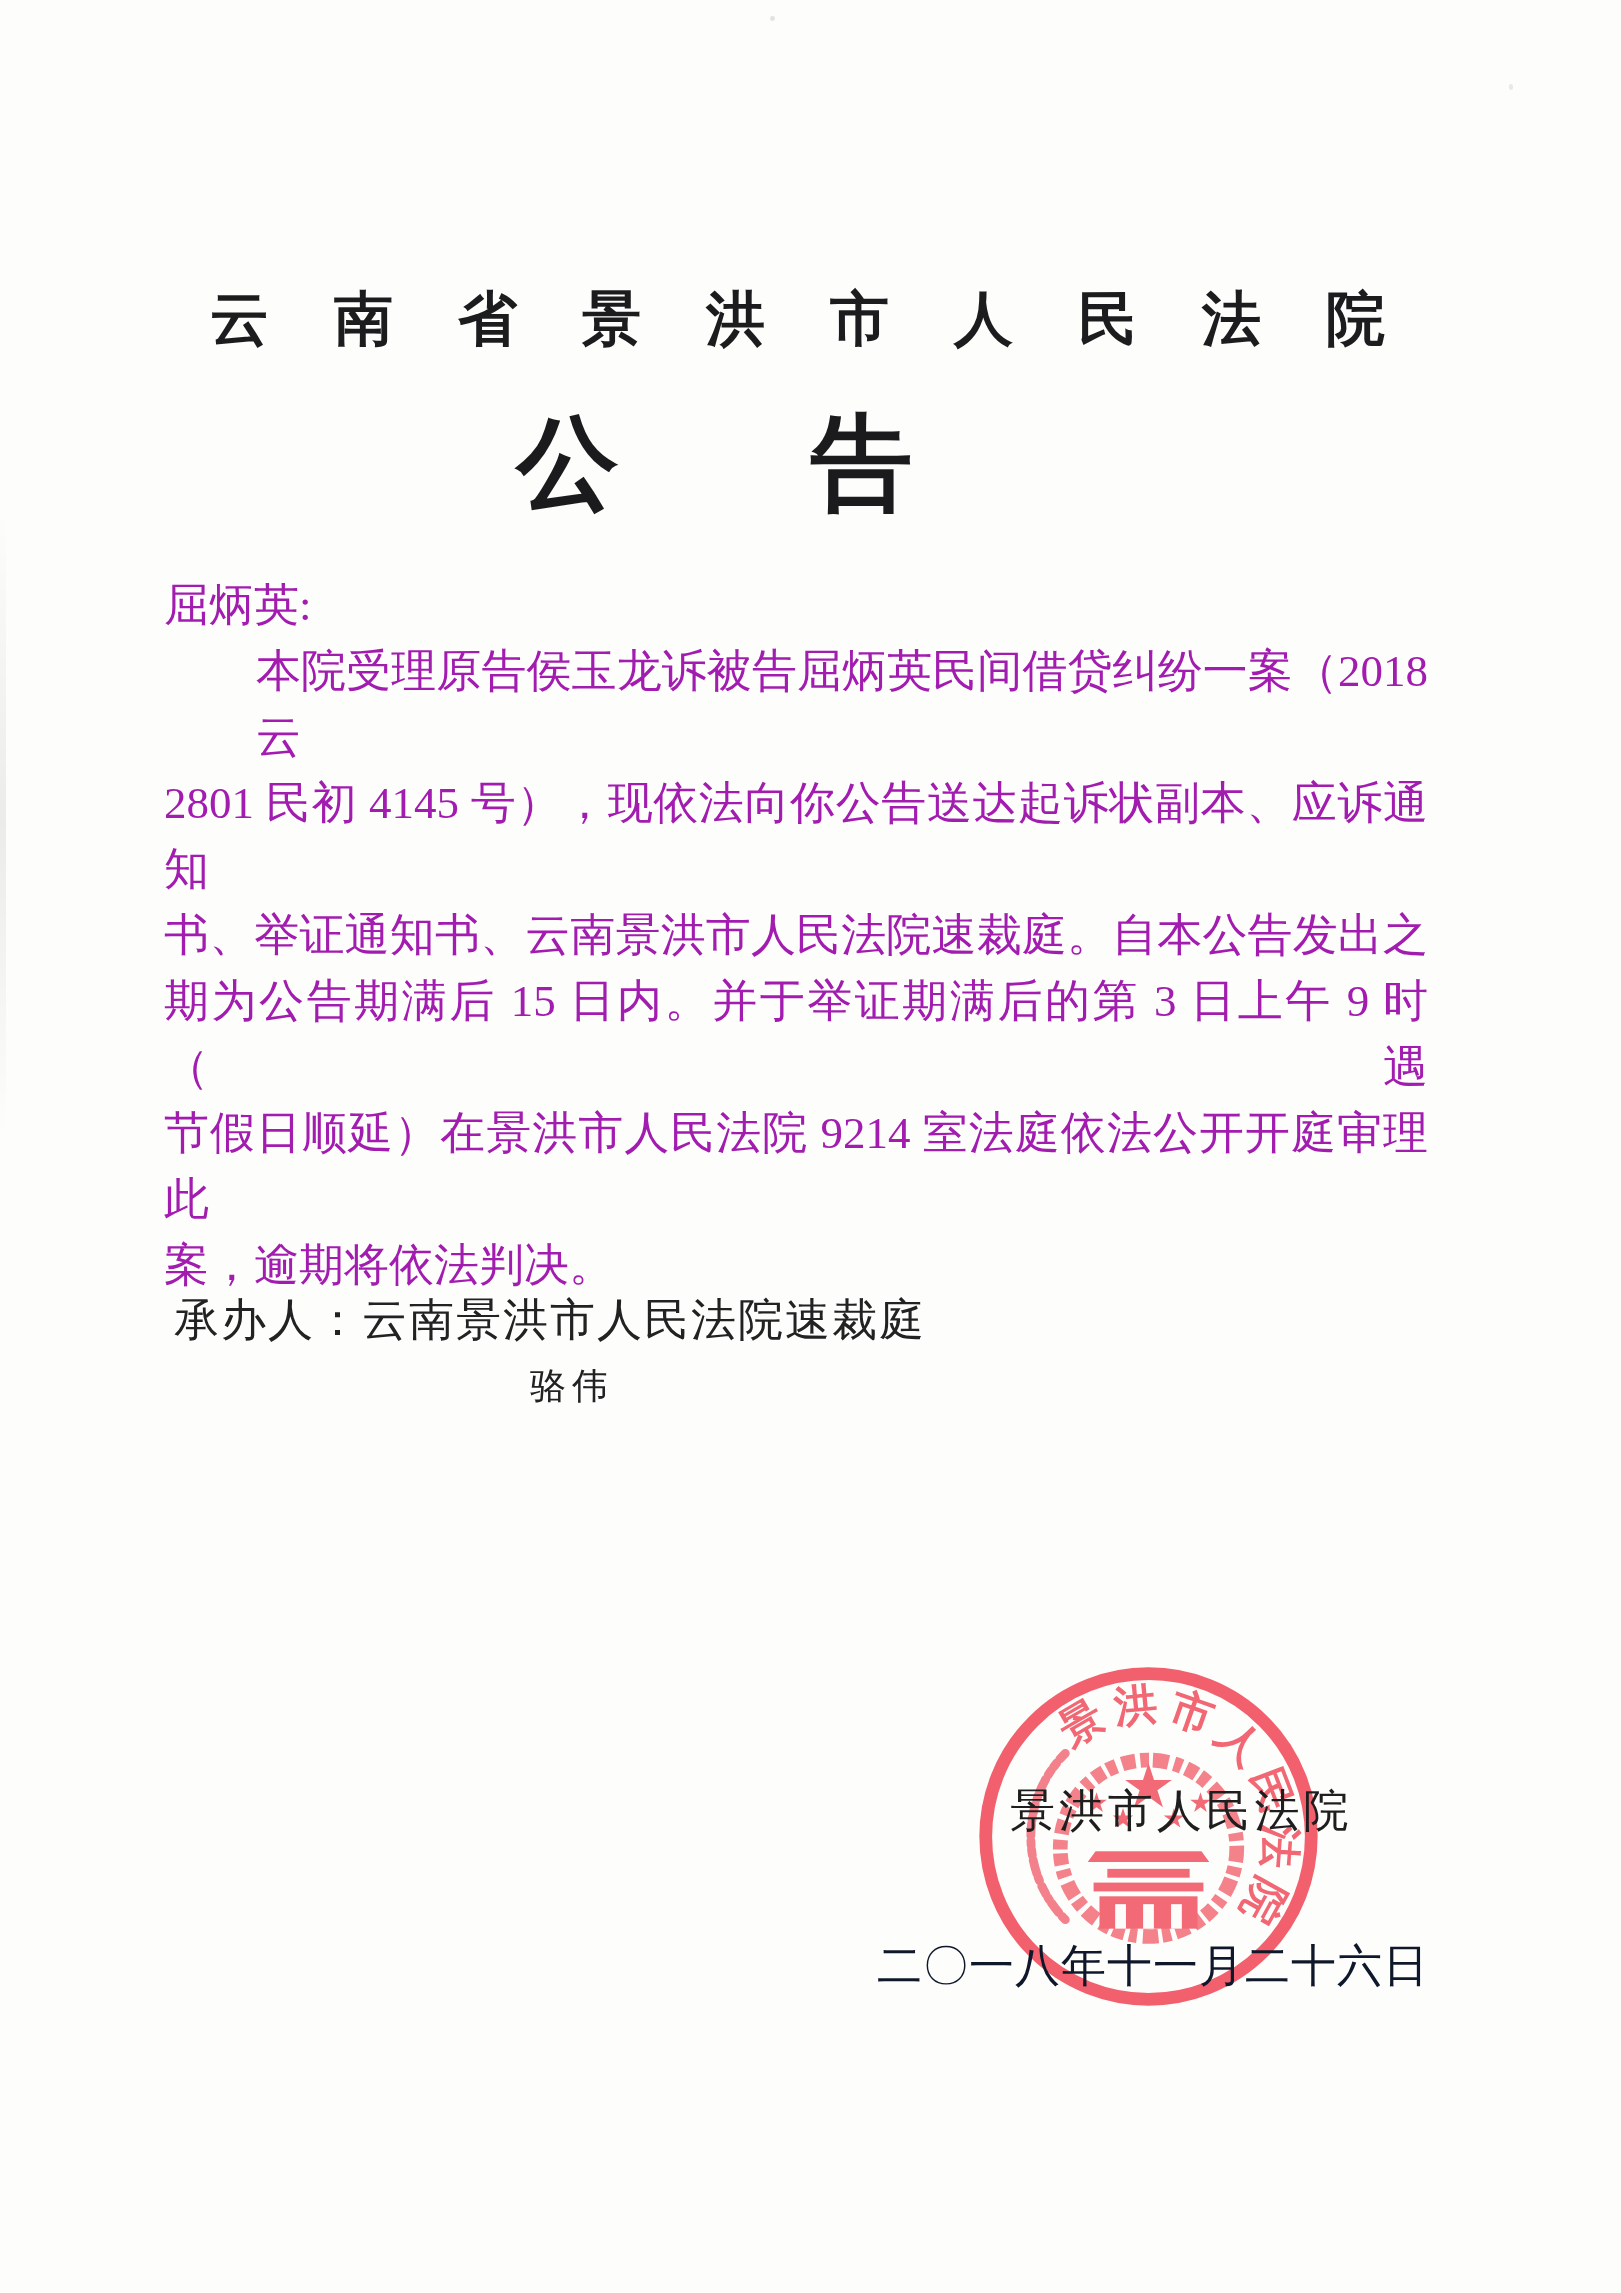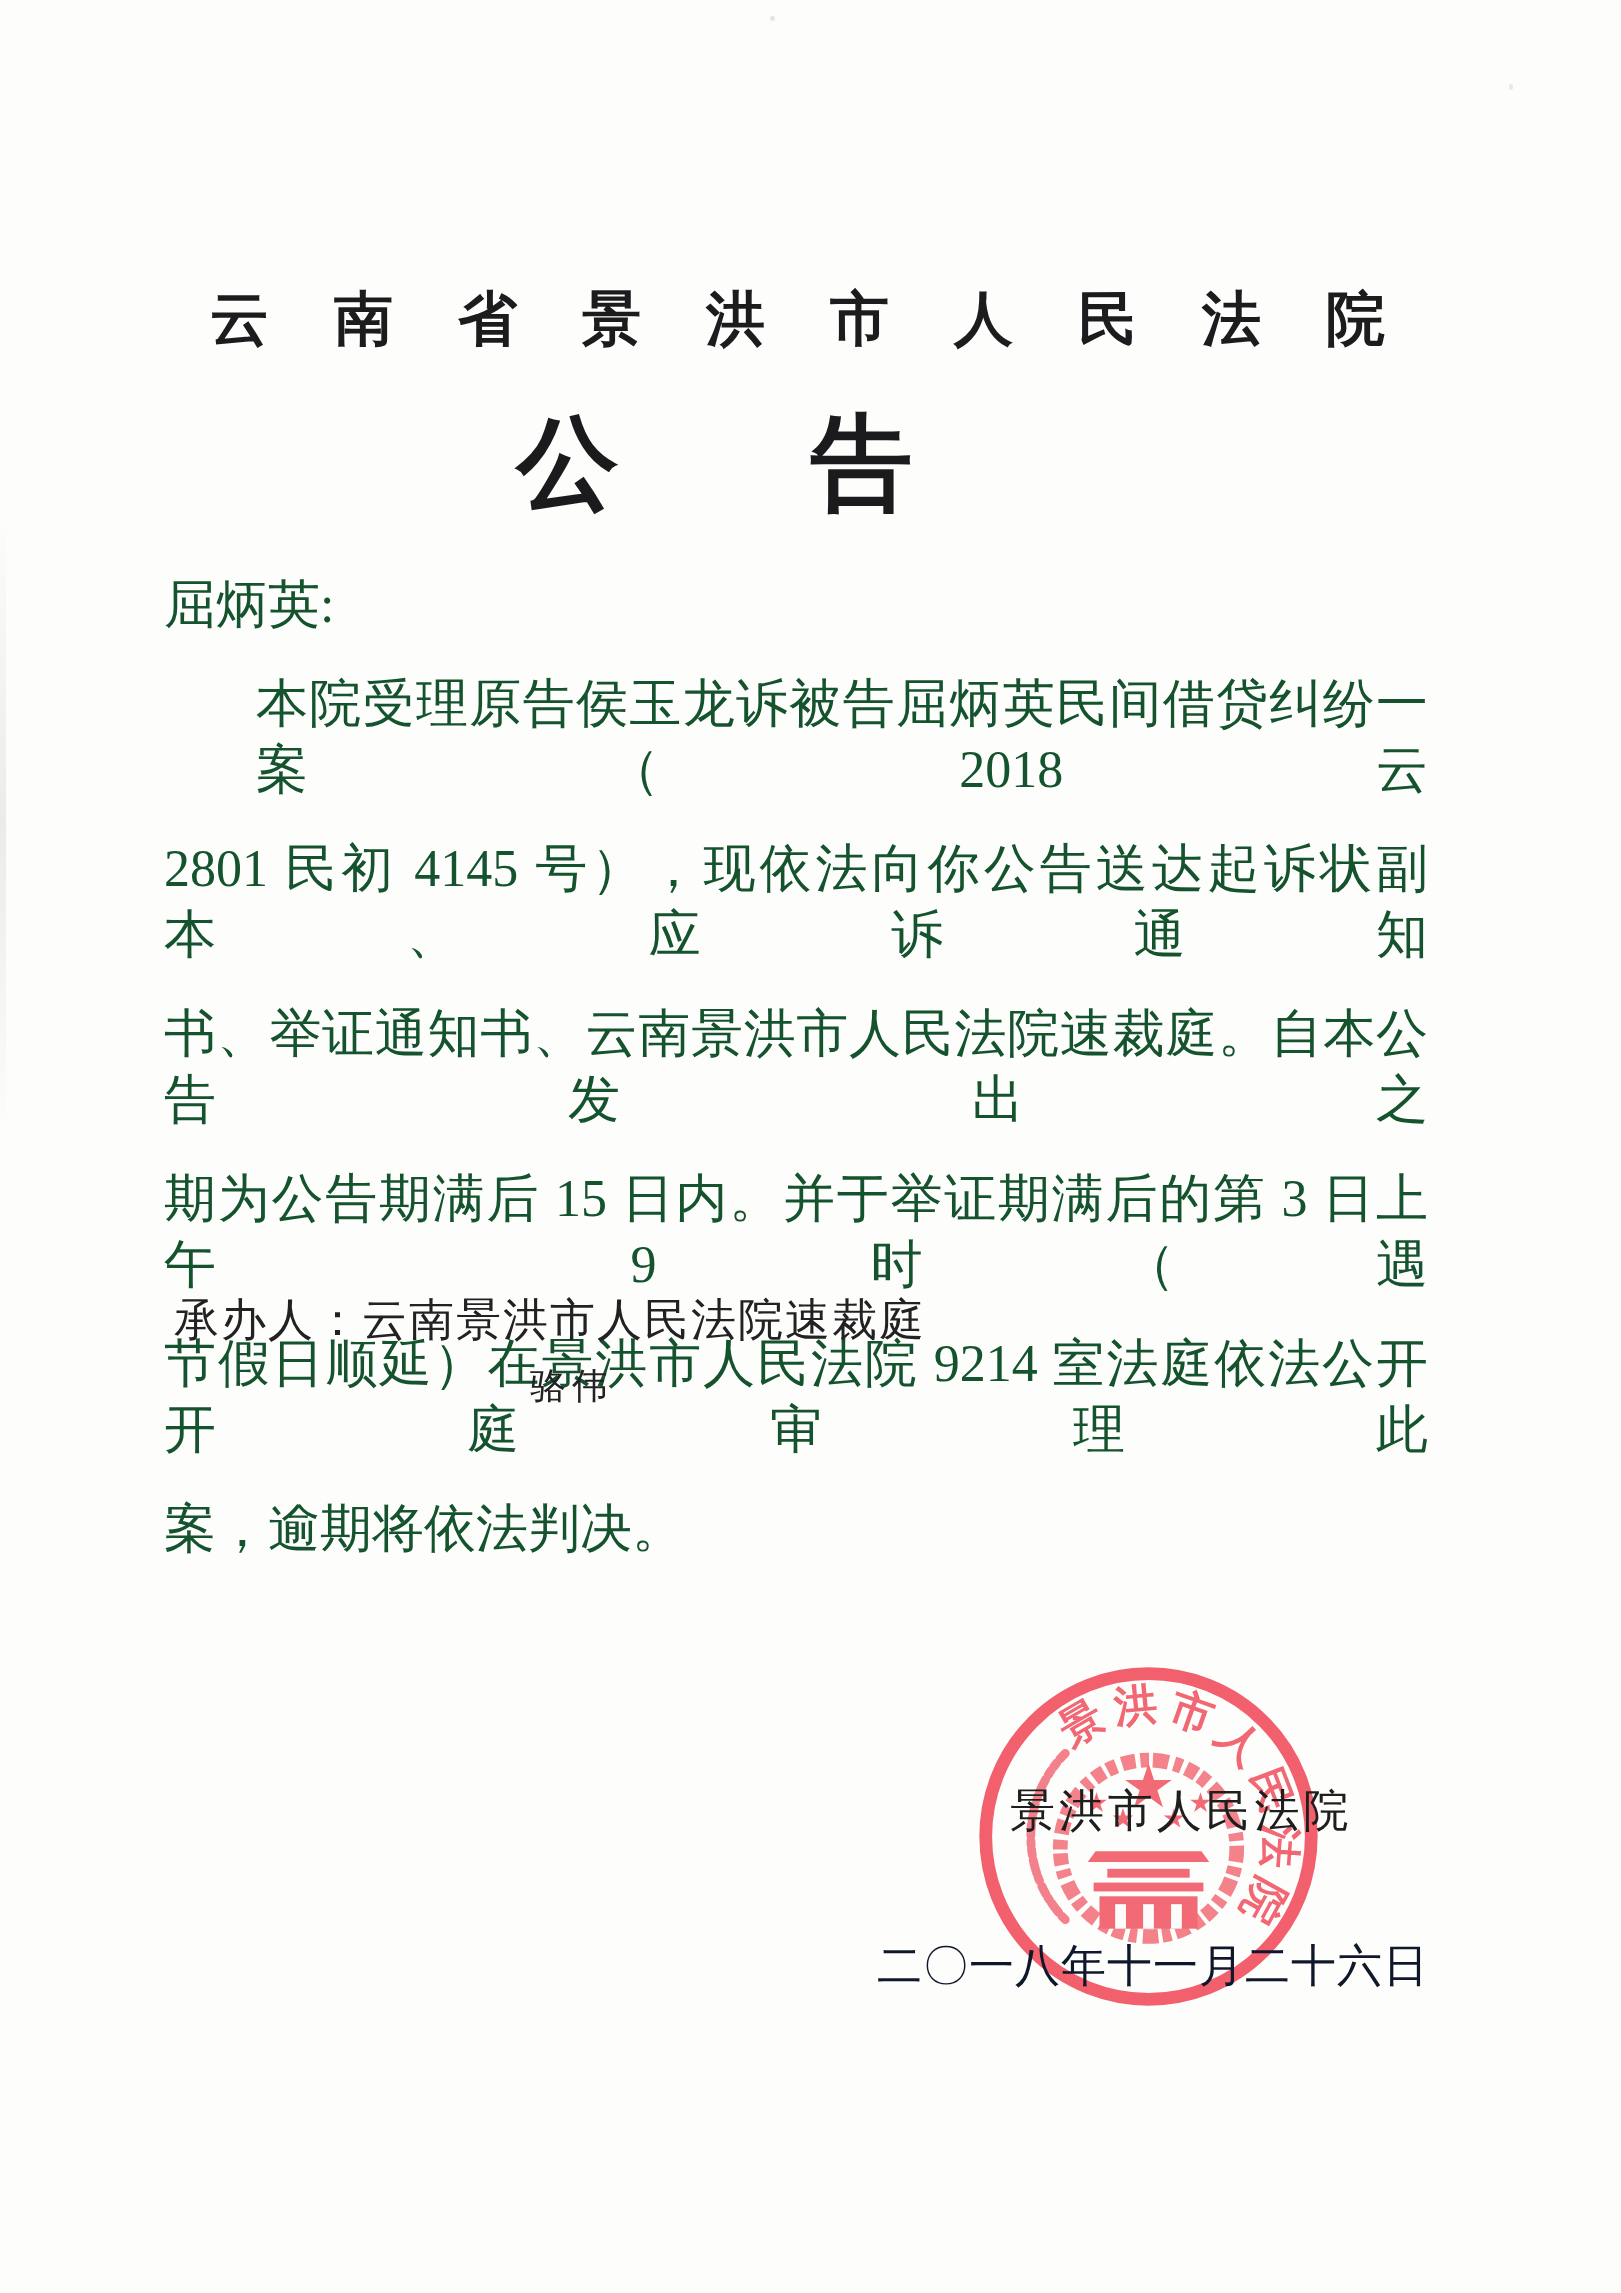--- a/index.html
+++ b/index.html
@@ -21,27 +21,26 @@
   }
   .doc-title{
     position:absolute;top:396px;left:0;width:100%;
     text-align:center;font-size:102px;font-weight:bold;color:#1b1b1d;
     letter-spacing:192px;box-sizing:border-box;
     white-space:nowrap;
   }
   
   .body-block{
     position:absolute;left:164px;top:572px;width:1264px;
-    font-size:52px;line-height:66px;color:#14532d;
+    font-size:45px;line-height:66px;color:#a21caf;
   }
   .addressee{text-align:left;}
   .bline{
     text-align:justify;
     text-align-last:justify;
-    margin-top:33px;
   }
   .bline.first{padding-left:92px;box-sizing:border-box;}
   .bline.last{text-align-last:left;}
   
   .handler-line{
     position:absolute;left:174px;top:1290px;font-size:45px;color:#222;
     letter-spacing:2px;white-space:nowrap;text-align:center;
   }
   .handler-name{
     position:absolute;left:530px;top:1362px;font-size:36px;color:#222;

